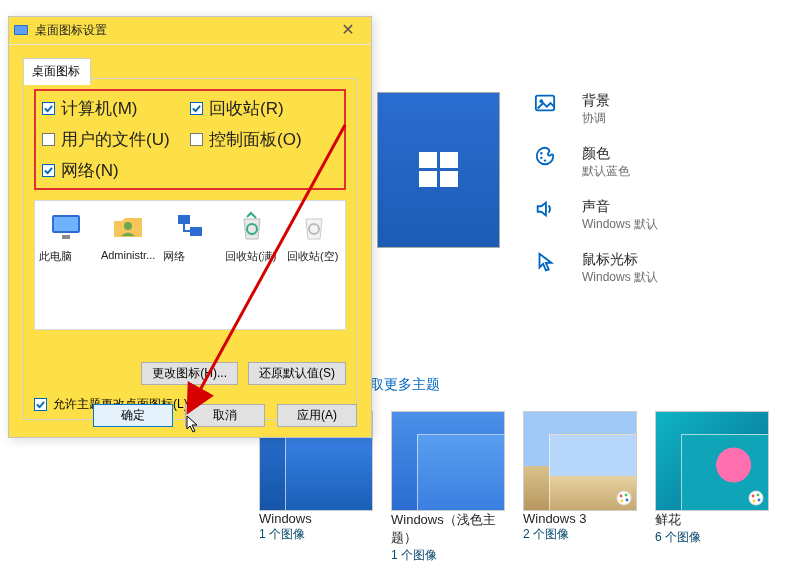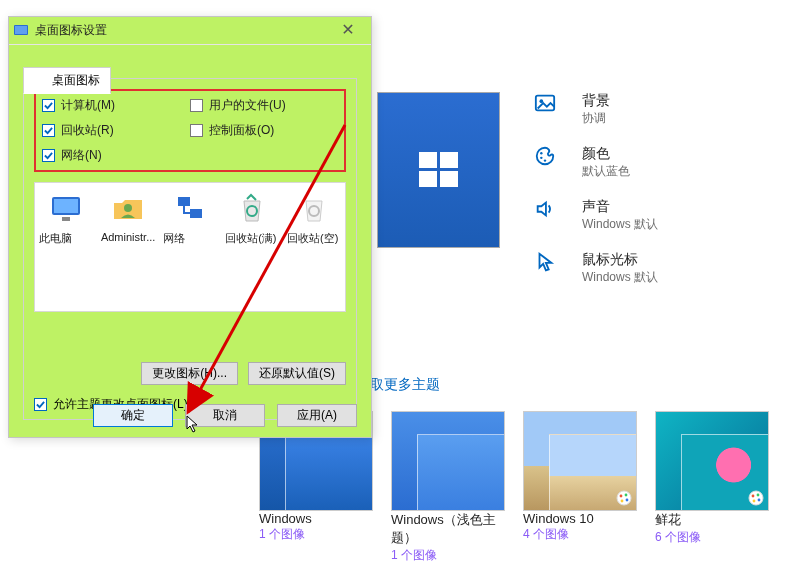--- a/index.html
+++ b/index.html
@@ -1,30 +1,30 @@
 <!DOCTYPE html>
 <html><head>
 <meta charset="utf-8">
 <style>
 * { box-sizing: border-box; margin: 0; padding: 0; font-family: "Microsoft YaHei", "Segoe UI", sans-serif; }
 body { background: #fff; width: 807px; height: 570px; position: relative; overflow: hidden; }
 
 
-.dialog { position: absolute; left: 8px; top: 16px; width: 364px; height: 422px; background: #bef264; border: 1px solid #c4c4c4; box-shadow: 2px 2px 10px rgba(0,0,0,0.15); z-index: 10; }
+.dialog { position: absolute; left: 8px; top: 16px; width: 364px; height: 422px; background: #fde047; border: 1px solid #c4c4c4; box-shadow: 2px 2px 10px rgba(0,0,0,0.15); z-index: 10; }
 .titlebar { display: flex; align-items: center; height: 28px; padding: 0 4px; border-bottom: 1px solid #e5e5e5; }
 .titlebar-icon { width: 16px; height: 16px; margin-right: 6px; }
 .titlebar-title { font-size: 12px; color: #222; flex: 1; }
 .titlebar-close { width: 38px; height: 22px; text-align: center; font-size: 16px; color: #555; line-height: 20px; cursor: pointer; }
 
 .dialog-body { padding: 6px 14px 0 14px; position: relative; }
-.tab { display: inline-block; font-size: 12px; padding: 4px 10px 4px 28px; border: 1px solid #d0d0d0; border-bottom: 1px solid #fff; background: #fff; position: relative; top: 16px; z-index: 2; }
+.tab { display: inline-block; font-size: 12px; padding: 4px 10px 4px 8px; border: 1px solid #d0d0d0; border-bottom: 1px solid #fff; background: #fff; position: relative; top: 7px; z-index: 2; }
 .tab-content { border: 1px solid #d0d0d0; padding: 10px 10px; position: relative; height: 342px; }
 
 .hl-box { border: 2px solid #e03030; padding: 6px 6px 6px 6px; margin-bottom: 10px; }
-.checks { display: grid; grid-template-columns: 1fr 1fr; row-gap: 8px; font-size: 12px; color: #222; }
+.checks { display: grid; grid-template-columns: 1fr 1fr; row-gap: 8px; font-size: 17px; color: #222; }
 .chk { display: flex; align-items: center; gap: 6px; cursor: pointer; }
 .chk-box { width: 13px; height: 13px; border: 1px solid #777; display: flex; align-items: center; justify-content: center; background: #fff; }
 .chk-box.checked { border-color: #0067c0; }
 .chk-mark { width: 9px; height: 9px; }
 
 .icon-grid { border: 1px solid #d8d8d8; background: #fff; height: 130px; padding: 8px 4px; display: flex; gap: 8px; align-items: flex-start; }
 .icon-item { width: 56px; cursor: pointer; font-size: 11px; color: #222; }
 .icon-item .ico { width: 36px; height: 36px; margin: 0 auto 4px auto; display: flex; align-items: center; justify-content: center; }
 .icon-item .lbl { white-space: nowrap; overflow: hidden; text-overflow: ellipsis; }
 
@@ -49,21 +49,21 @@
 
 .link-more { position: absolute; left: 370px; top: 376px; font-size: 14px; color: #0067c0; }
 
 .theme-row { position: absolute; left: 259px; top: 411px; display: flex; gap: 18px; }
 .theme-card { width: 114px; cursor: pointer; }
 .theme-thumb { width: 114px; height: 100px; border: 1px solid #ccc; position: relative; overflow: hidden; }
 .theme-thumb .layer1 { position: absolute; inset: 0; }
 .theme-thumb .layer2 { position: absolute; right: 0; bottom: 0; width: 78%; height: 78%; border-top: 1px solid rgba(255,255,255,0.6); border-left: 1px solid rgba(255,255,255,0.6); }
 .palette-dot { position: absolute; right: 4px; bottom: 4px; width: 16px; height: 16px; }
 .theme-title { font-size: 13px; color: #1f1f1f; }
-.theme-sub { font-size: 12px; color: #8b5cf6; }
+.theme-sub { font-size: 12px; color: #0c4a6e; }
 
 .arrow { position: absolute; z-index: 20; pointer-events: none; }
 </style>
 </head>
 <body>
 
 <div class="dialog">
   <div class="titlebar">
     <svg class="titlebar-icon" viewBox="0 0 16 16">
         <rect x="1" y="2" width="14" height="10" rx="1" fill="#2b6dd1"></rect>
@@ -80,30 +80,30 @@
         <div class="checks">
           <label class="chk">
             <span class="chk-box checked">
                 <svg class="chk-mark" viewBox="0 0 10 10">
                   <path d="M1 5 L4 8 L9 2" stroke="#0067c0" stroke-width="2" fill="none"></path>
                 </svg>
               </span>
             <span>计算机(M)</span>
           </label>
           <label class="chk">
-            <span class="chk-box"></span>
-            <span>用户的文件(U)</span>
-          </label>
-          <label class="chk">
             <span class="chk-box checked">
                 <svg class="chk-mark" viewBox="0 0 10 10">
                   <path d="M1 5 L4 8 L9 2" stroke="#0067c0" stroke-width="2" fill="none"></path>
                 </svg>
               </span>
             <span>回收站(R)</span>
+          </label>
+          <label class="chk">
+            <span class="chk-box"></span>
+            <span>用户的文件(U)</span>
           </label>
           <label class="chk">
             <span class="chk-box"></span>
             <span>控制面板(O)</span>
           </label>
           <label class="chk">
             <span class="chk-box checked">
                 <svg class="chk-mark" viewBox="0 0 10 10">
                   <path d="M1 5 L4 8 L9 2" stroke="#0067c0" stroke-width="2" fill="none"></path>
                 </svg>
@@ -279,22 +279,22 @@
       <div class="layer1" style="background:linear-gradient(180deg,#a1c9f7 0%,#a1c9f7 55%,#d9c28a 55%,#b89760 100%);"></div>
       <div class="layer2" style="background:linear-gradient(180deg,#b6d6fb 0%,#b6d6fb 55%,#e6d19f 55%,#c7a872 100%);"></div>
       <svg class="palette-dot" viewBox="0 0 16 16">
           <circle cx="8" cy="8" r="7" fill="#fff" stroke="#ddd"></circle>
           <circle cx="5" cy="6" r="1.4" fill="#e53"></circle>
           <circle cx="10" cy="5" r="1.4" fill="#3c6"></circle>
           <circle cx="11" cy="10" r="1.4" fill="#37e"></circle>
           <circle cx="6" cy="11" r="1.4" fill="#fc3"></circle>
         </svg>
     </div>
-    <div class="theme-title">Windows 10</div>
-    <div class="theme-sub">4 个图像</div>
+    <div class="theme-title">Windows 3</div>
+    <div class="theme-sub">2 个图像</div>
   </div>
   <div class="theme-card">
     <div class="theme-thumb">
       <div class="layer1" style="background:linear-gradient(135deg,#0fb4c4,#066e96);"></div>
       <div class="layer2" style="background:radial-gradient(circle at 60% 40%,#ff6fb0 0%,#ff6fb0 25%,#0fa4b8 26%);"></div>
       <svg class="palette-dot" viewBox="0 0 16 16">
           <circle cx="8" cy="8" r="7" fill="#fff" stroke="#ddd"></circle>
           <circle cx="5" cy="6" r="1.4" fill="#e53"></circle>
           <circle cx="10" cy="5" r="1.4" fill="#3c6"></circle>
           <circle cx="11" cy="10" r="1.4" fill="#37e"></circle>

